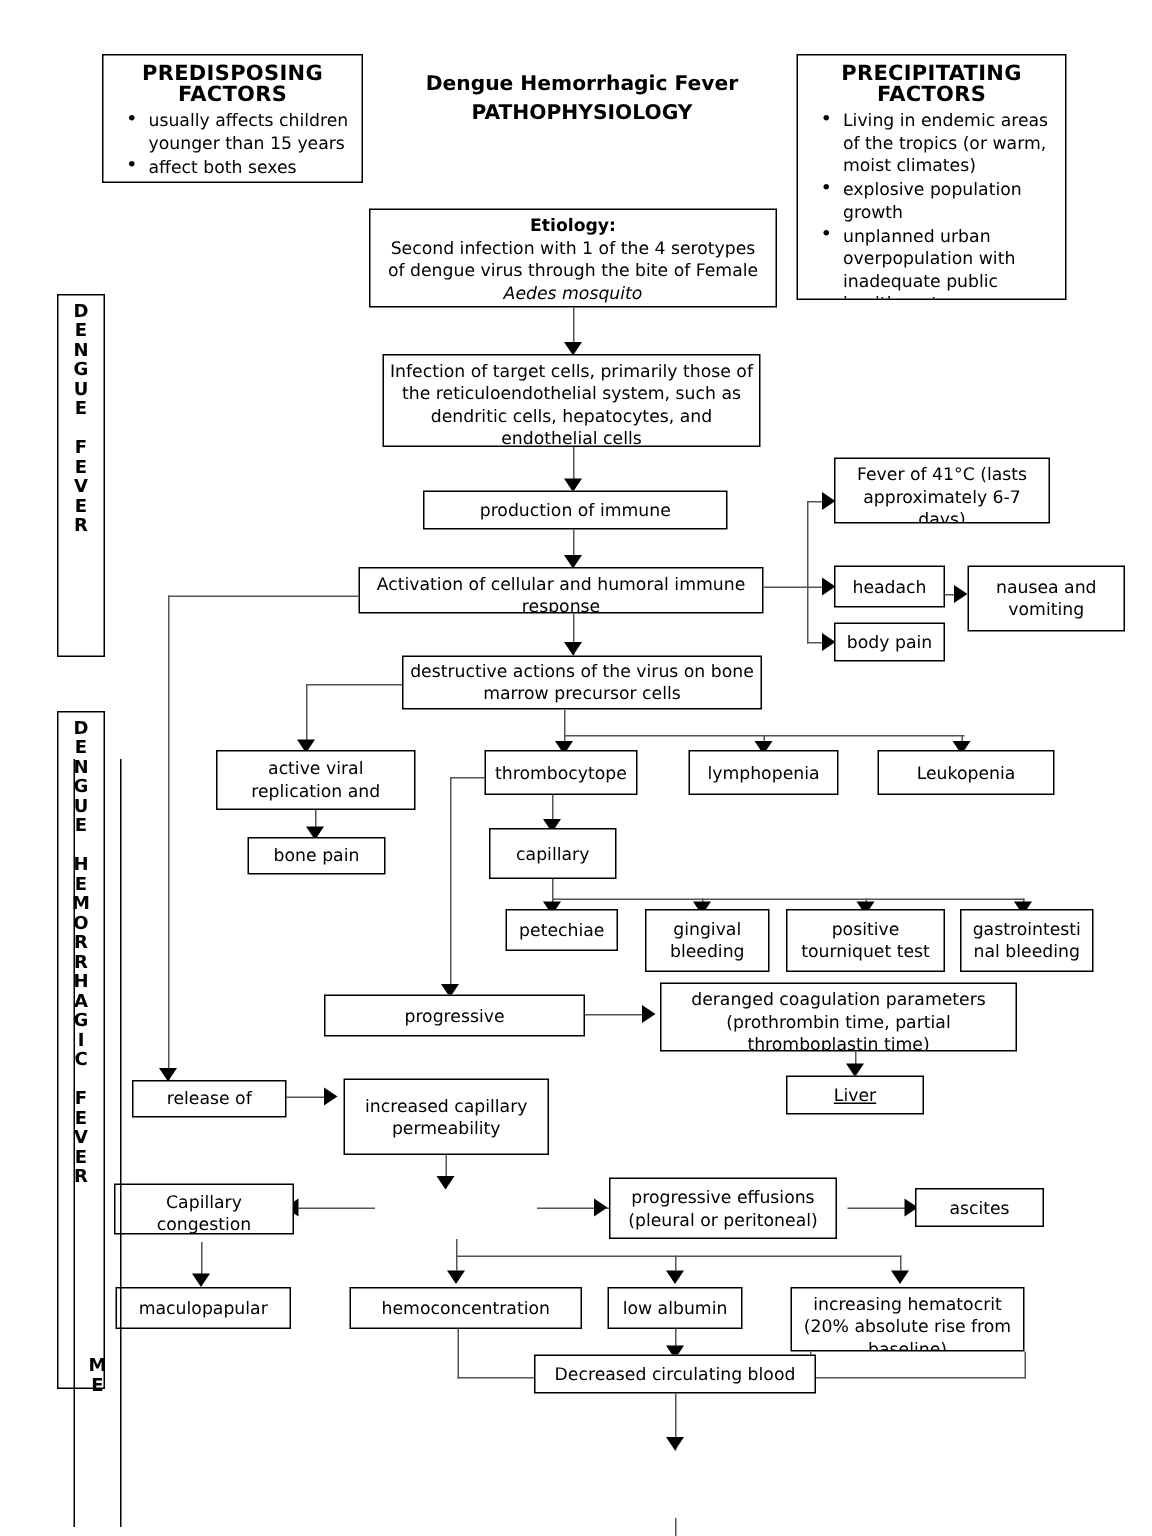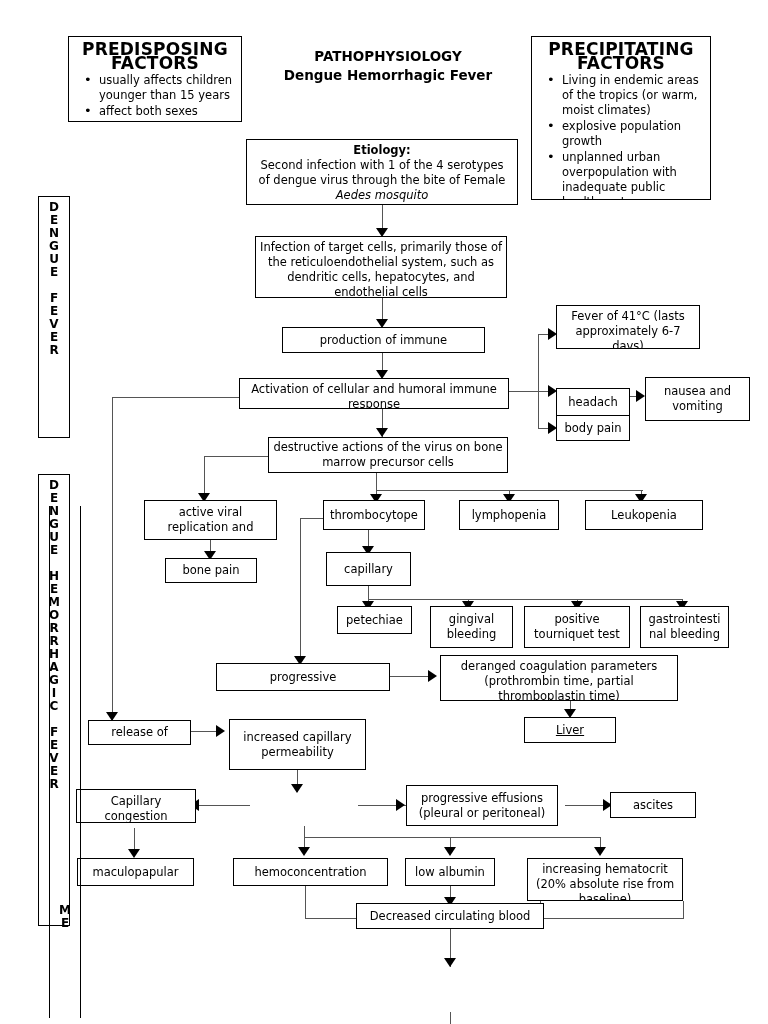--- a/index.html
+++ b/index.html
@@ -41,21 +41,21 @@
     position:absolute;
     box-sizing:border-box;
     border:1.5px solid #000;
     background:#fff;
     overflow:hidden;
     z-index:3;
   }
   .panel h4{
     margin:0;
     padding:6px 4px 1px;
-    font-size:17px;
+    font-size:14px;
     font-weight:bold;
     text-align:center;
     line-height:13.5px;
     letter-spacing:.2px;
   }
   .panel ul{
     margin:2px 0 0 0;
     padding:0 6px 0 30px;
     list-style:none;
   }
@@ -137,22 +137,22 @@
   }
   .ital{font-style:italic;}
   .bold{font-weight:bold;}
 </style>
 </head>
 <body>
 
 <div id="page">
 
   <div class="title" style="left:258px;top:47px;width:260px;">
+    <div>Dengue Hemorrhagic Fever</div>
     <div>PATHOPHYSIOLOGY</div>
-    <div>Dengue Hemorrhagic Fever</div>
   </div>
 
   <div class="panel" style="left:68px;top:36px;width:174px;height:86px;">
     <h4>
       <span>PREDISPOSING</span><br>
       <span>FACTORS</span>
     </h4>
     <ul>
       <li>usually affects children younger than 15 years</li>
       <li>affect both sexes</li>
@@ -351,21 +351,21 @@
   </div>
 
   <div class="box" style="left:239px;top:378px;width:270px;height:31px;">
     <div class="t">Activation of cellular and humoral immune response</div>
   </div>
 
   <div class="box" style="left:556px;top:305px;width:144px;height:44px;">
     <div class="t">Fever of 41°C (lasts approximately 6-7 days)</div>
   </div>
 
-  <div class="box mid" style="left:556px;top:388px;width:74px;height:28px;justify-content:center;">
+  <div class="box mid" style="left:556px;top:377px;width:74px;height:28px;justify-content:center;">
     <div class="t">headach</div>
   </div>
 
   <div class="box mid" style="left:556px;top:415px;width:74px;height:26px;">
     <div class="t">body pain</div>
   </div>
 
   <div class="box mid" style="left:645px;top:377px;width:105px;height:44px;">
     <div class="t">nausea and vomiting</div>
   </div>

